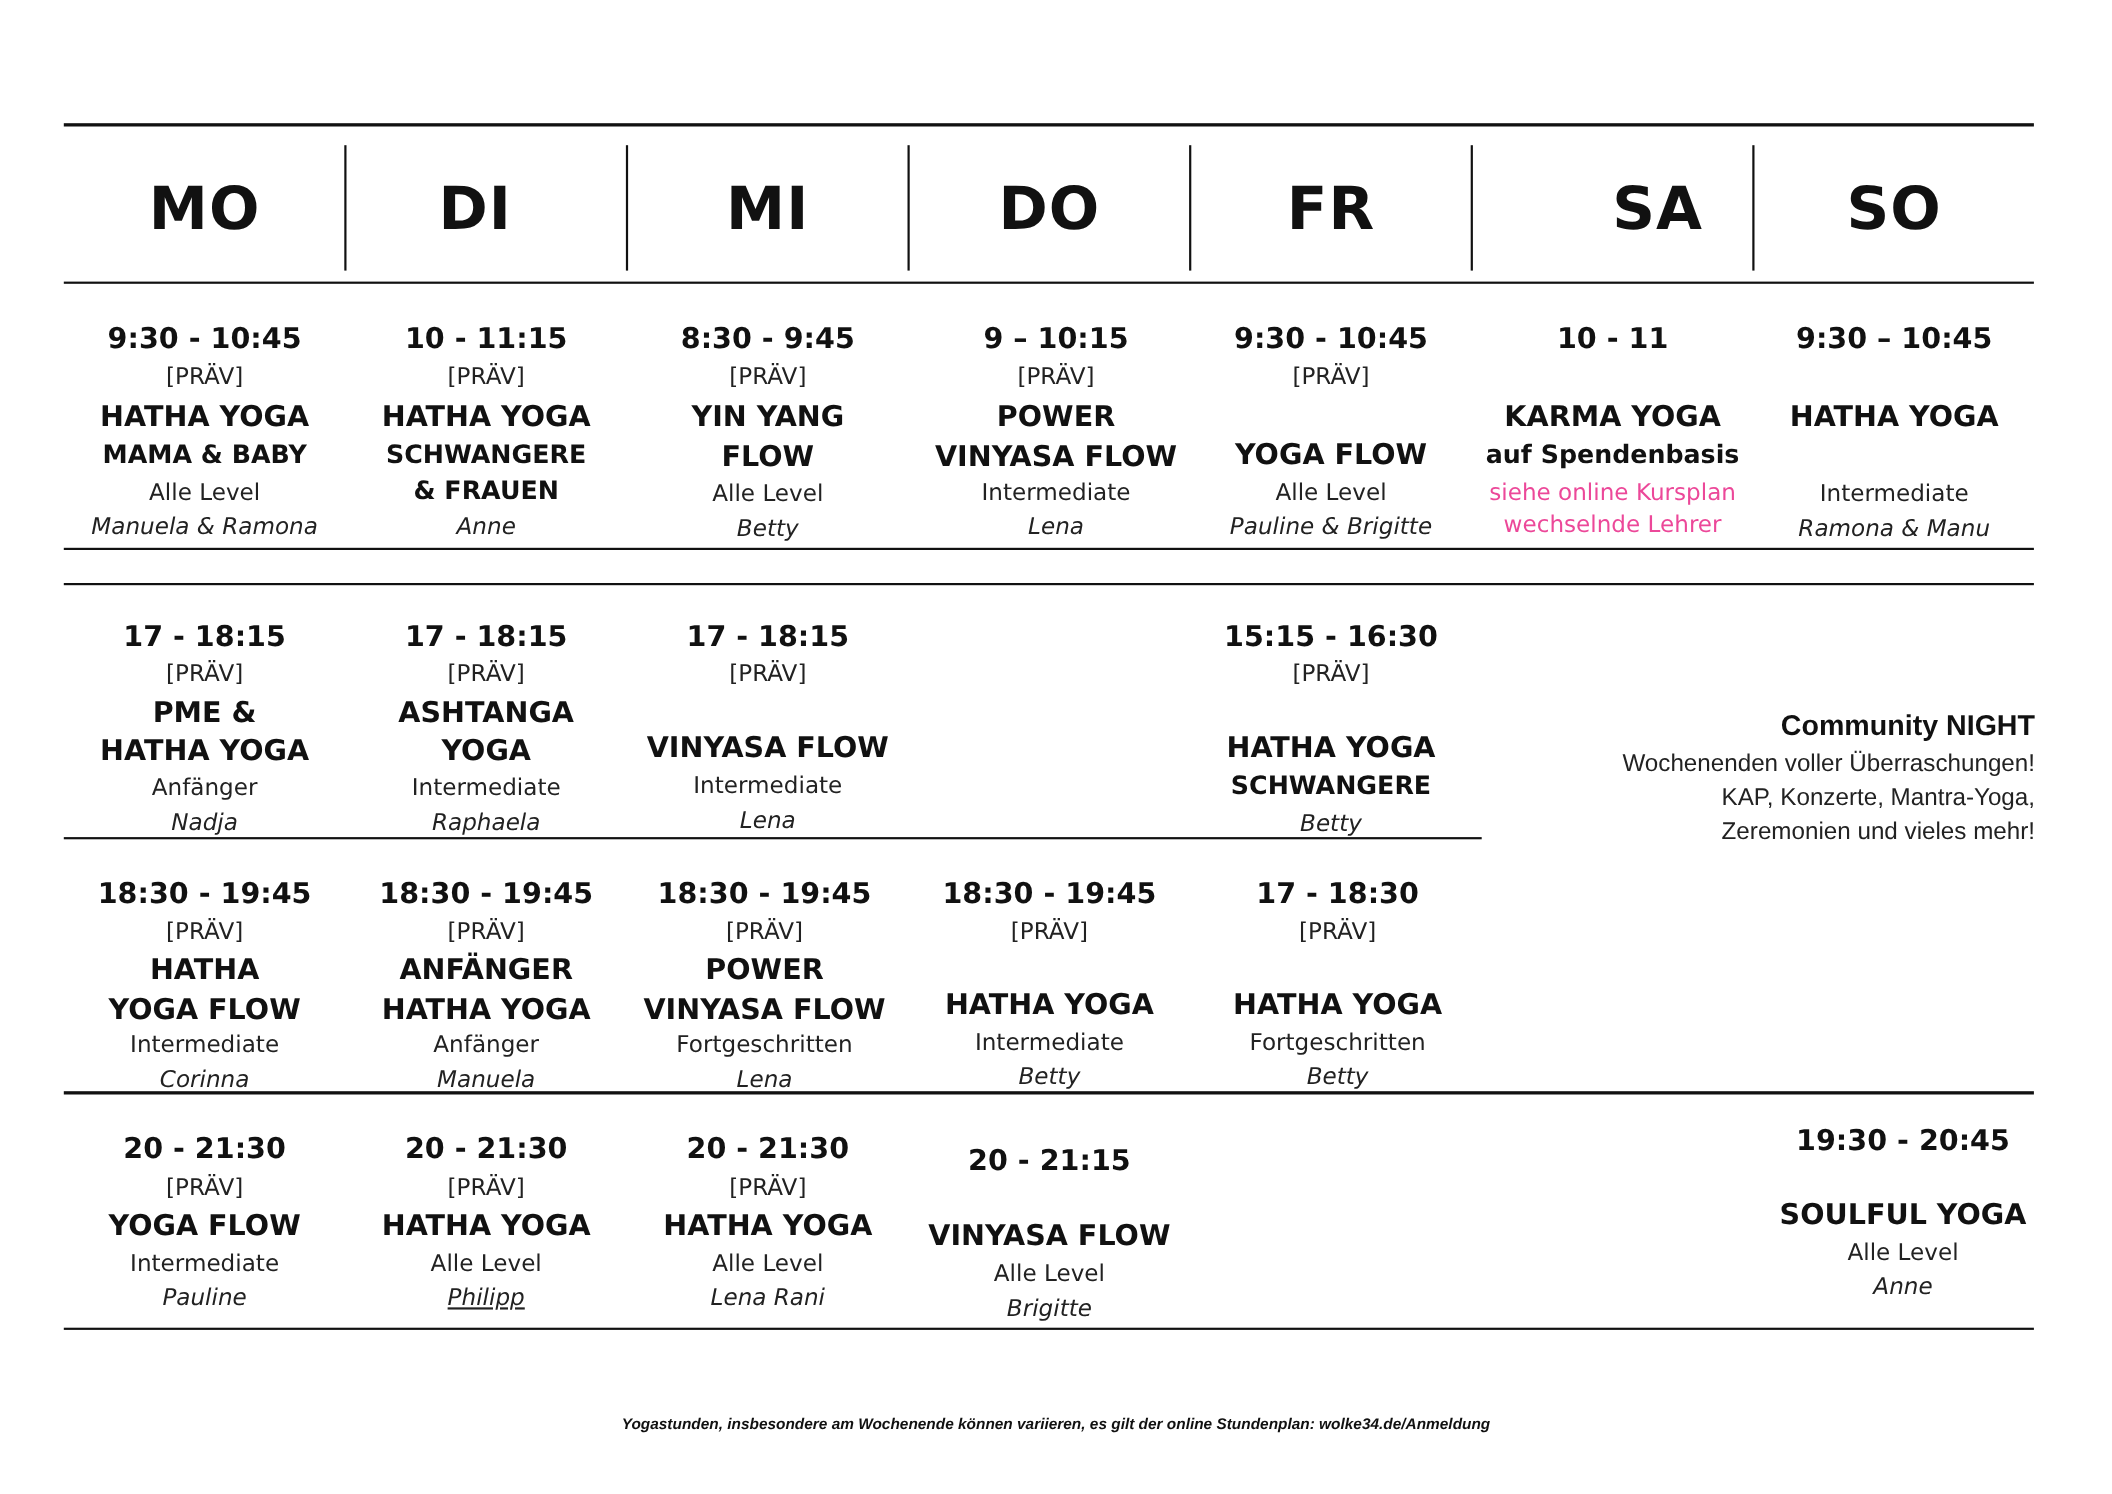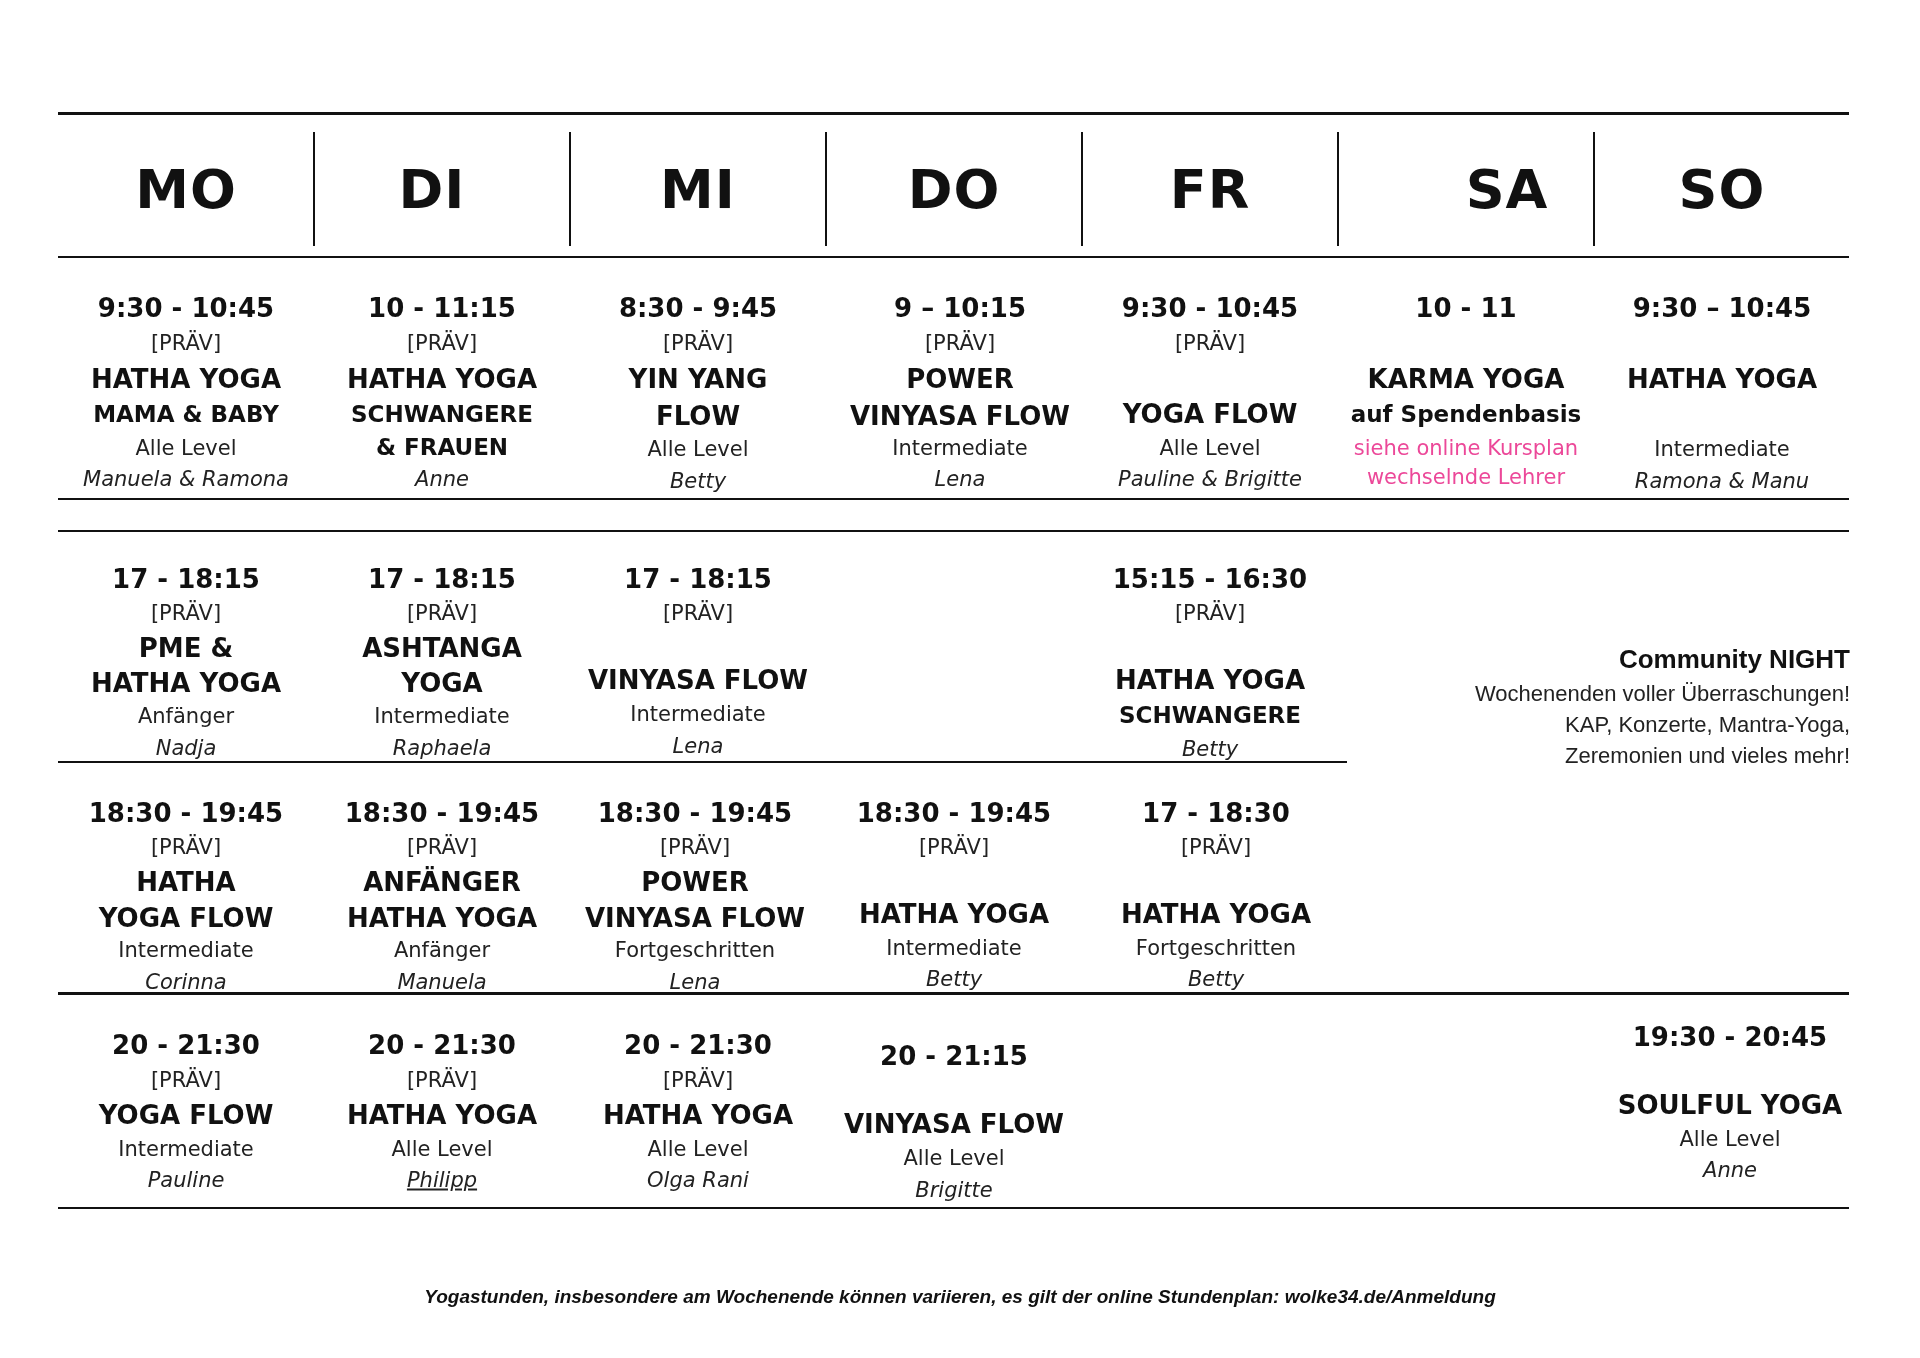--- a/index.html
+++ b/index.html
@@ -16,21 +16,21 @@
   .ln.tag { font-size: 21px; color: #222; }
   .ln.title { font-weight: bold; font-size: 26px; }
   .ln.subtitle { font-weight: bold; font-size: 23px; }
   .ln.level { font-size: 21px; color: #222; }
   .ln.teacher { font-style: italic; font-size: 21px; color: #222; }
   .ln.note { font-size: 21px; color: #ec4899; }
   .community { position: absolute; left: 1340px; width: 510px; top: 640px; text-align: right; }
   .community .ctitle { font-weight: bold; font-size: 26px; line-height: 38px; font-family: "Liberation Sans", sans-serif; }
   .community .cline { font-size: 22px; line-height: 31px; font-family: "Liberation Sans", sans-serif; color: #222; }
   .footer { position: absolute; left: 0; width: 1920px; top: 1286px; text-align: center;
-            font-weight: bold; font-style: italic; font-size: 19px; font-family: "Liberation Sans", sans-serif; }
+            font-weight: bold; font-style: italic; font-size: 14px; font-family: "Liberation Sans", sans-serif; }
 </style>
 </head>
 <body>
 
 <div class="hline thick" style="left:58px; width:1791px; top:112px;"></div>
 <div class="hline" style="left:58px; width:1791px; top:256px;"></div>
 <div class="hline" style="left:58px; width:1791px; top:498px;"></div>
 <div class="hline" style="left:58px; width:1791px; top:530px;"></div>
 <div class="hline" style="left:58px; width:1289px; top:761px;"></div>
 <div class="hline thick" style="left:58px; width:1791px; top:992px;"></div>
@@ -184,21 +184,21 @@
       <div class="ln tag" style="top: 1080px;">[PRÄV]</div>
       <div class="ln title" style="top: 1115px;">HATHA YOGA</div>
       <div class="ln level" style="top: 1149px;">Alle Level</div>
       <div class="ln teacher" style="top: 1180px; text-decoration: underline;">Philipp</div>
     </div>
     <div class="cell" style="left: 570px; width: 256px; top: 0px;">
       <div class="ln time" style="top: 1045px;">20 - 21:30</div>
       <div class="ln tag" style="top: 1080px;">[PRÄV]</div>
       <div class="ln title" style="top: 1115px;">HATHA YOGA</div>
       <div class="ln level" style="top: 1149px;">Alle Level</div>
-      <div class="ln teacher" style="top: 1180px;">Olga Rani</div>
+      <div class="ln teacher" style="top: 1180px;">Lena Rani</div>
     </div>
     <div class="cell" style="left: 826px; width: 256px; top: 0px;">
       <div class="ln time" style="top: 1056px;">20 - 21:15</div>
       <div class="ln title" style="top: 1124px;">VINYASA FLOW</div>
       <div class="ln level" style="top: 1158px;">Alle Level</div>
       <div class="ln teacher" style="top: 1190px;">Brigitte</div>
     </div>
     <div class="cell" style="left: 1602px; width: 256px; top: 0px;">
       <div class="ln time" style="top: 1037px;">19:30 - 20:45</div>
       <div class="ln title" style="top: 1105px;">SOULFUL YOGA</div>

